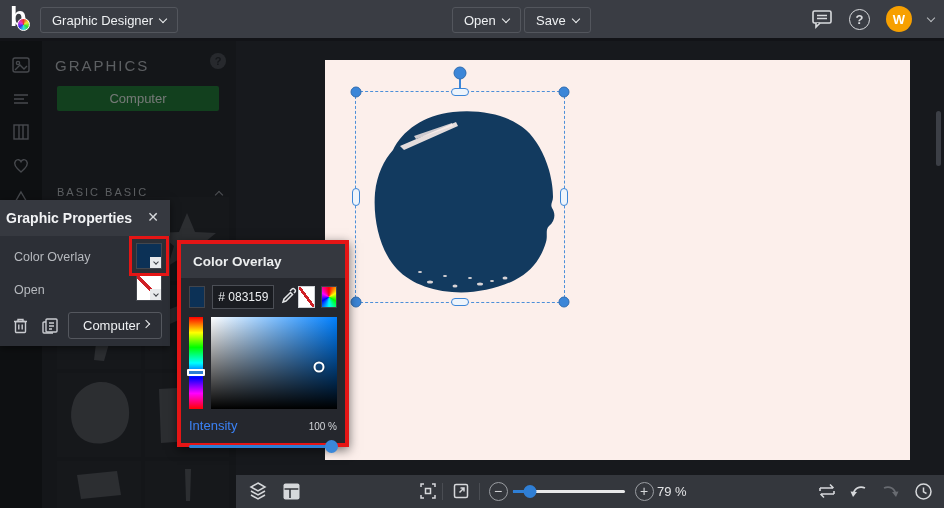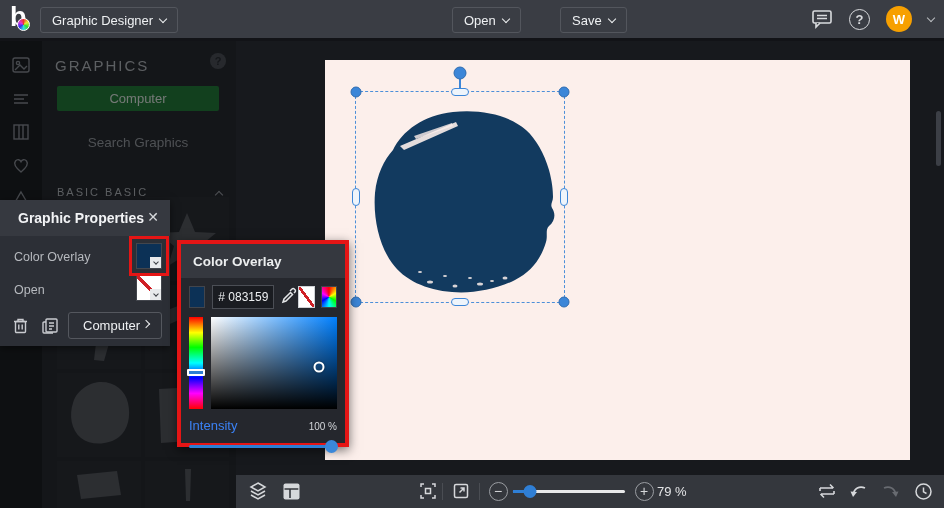--- a/index.html
+++ b/index.html
@@ -65,21 +65,21 @@
   .rotate-stem { position:absolute; left:50%; top:-13px; width:2px; height:13px; background:#3c86d8; transform:translateX(-50%); }
   .rotate-dot { position:absolute; left:50%; top:-19px; width:13px; height:13px; border-radius:50%;
     background:#3c86d8; border:1px solid #2f6cb0; transform:translate(-50%,-50%); }
 
   .v-scrollbar { position:absolute; right:3px; top:70px; width:5px; height:55px; background:#3c3f46; border-radius:3px; }
 
   
   .props { position:absolute; left:0; top:159px; width:170px; height:146px; background:#2c2f36;
     z-index:10; box-shadow:0 2px 8px rgba(0,0,0,.5); }
   .props-header { position:relative; height:36px; background:#363940; display:flex; align-items:center; }
-  .props-title { margin-left:18px; font-size:14px; font-weight:700; color:#f2f3f5; }
+  .props-title { margin-left:6px; font-size:14px; font-weight:700; color:#f2f3f5; }
   .props-close { position:absolute; right:11px; top:9px; color:#d6d8db; font-size:14px; cursor:pointer; }
   .props-row-label { position:absolute; left:14px; font-size:12.5px; color:#b6b9be; }
   .swatch { position:absolute; left:136px; width:26px; height:26px; border:1px solid #43464d; cursor:pointer; }
   .swatch .mini { position:absolute; right:0; bottom:0; width:11px; height:11px; background:#e8eaec;
     display:flex; align-items:center; justify-content:center; }
   .swatch .mini .chev { width:4px; height:4px; border-color:#3a3d42; margin-top:-2px; }
   .swatch.none-swatch { background:linear-gradient(to top right, #fff 45%, #cf2026 45%, #cf2026 55%, #fff 55%); }
   .props-btn { position:absolute; top:114px; width:24px; height:24px; color:#c9cbd0; display:flex;
     align-items:center; justify-content:center; cursor:pointer; }
   .options-btn { position:absolute; left:68px; top:112px; width:94px; height:27px; border:1px solid #54575e;
@@ -147,21 +147,21 @@
       <span class="wheel"></span>
     </div>
     <div class="tb-btn" style="left:40px;">
       <span>Graphic Designer</span>
       <span class="chev"></span>
     </div>
     <div class="tb-btn" style="left:452px;">
       <span>Open</span>
       <span class="chev"></span>
     </div>
-    <div class="tb-btn" style="left:524px;margin-left:36px;">
+    <div class="tb-btn" style="left:524px;">
       <span>Save</span>
       <span class="chev"></span>
     </div>
     <div class="tb-right">
       <span class="icon-btn">
         <svg width="22" height="20" viewBox="0 0 22 20" fill="none" stroke="currentColor" stroke-width="1.6">
           <rect x="2" y="2" width="18" height="12" rx="1.5"></rect>
           <path d="M6 6.5h10M6 9.5h10"></path>
           <path d="M5 14 L5 18 L9 14" fill="#3a3d44"></path>
         </svg>
@@ -211,21 +211,20 @@
       </div>
 
       <div class="panel">
         <div class="panel-header">GRAPHICS</div>
         <div class="panel-help">
           <span>?</span>
         </div>
         <div class="computer-btn">
           <span>Computer</span>
         </div>
-        <input class="search-input" placeholder="Search Graphics" style="">
         <div class="shapes-header">BASIC BASIC</div>
         <span class="chev up shapes-chev"></span>
       </div>
 
       <div class="tile" style="left:57px; top:156px;"></div>
       <div class="tile" style="left:145px; top:156px;">
         <svg viewBox="0 0 84 84">
             <path fill="#54565b" d="M42 16 L50 35 L71 36 L55 49 L61 69 L42 57 L23 69 L29 49 L13 36 L34 35 Z"></path>
           </svg>
       </div>

